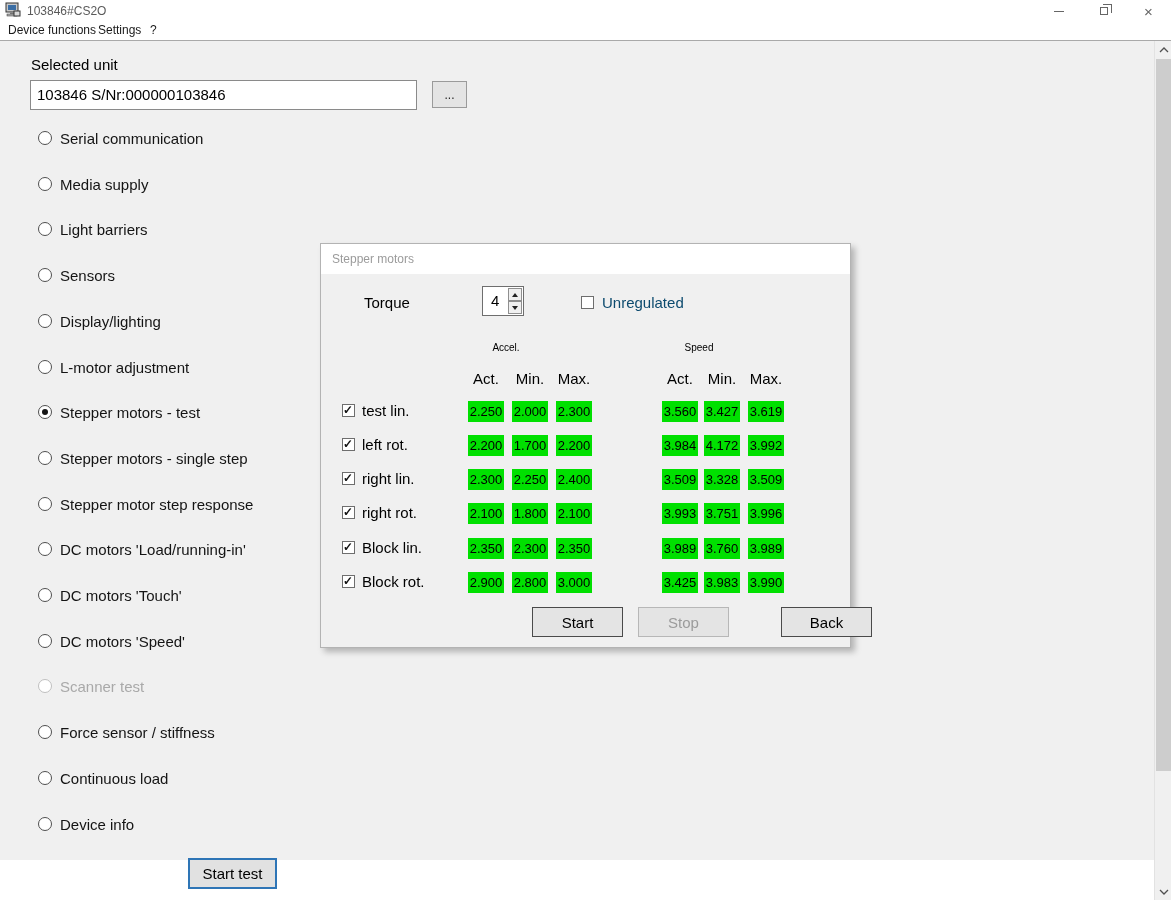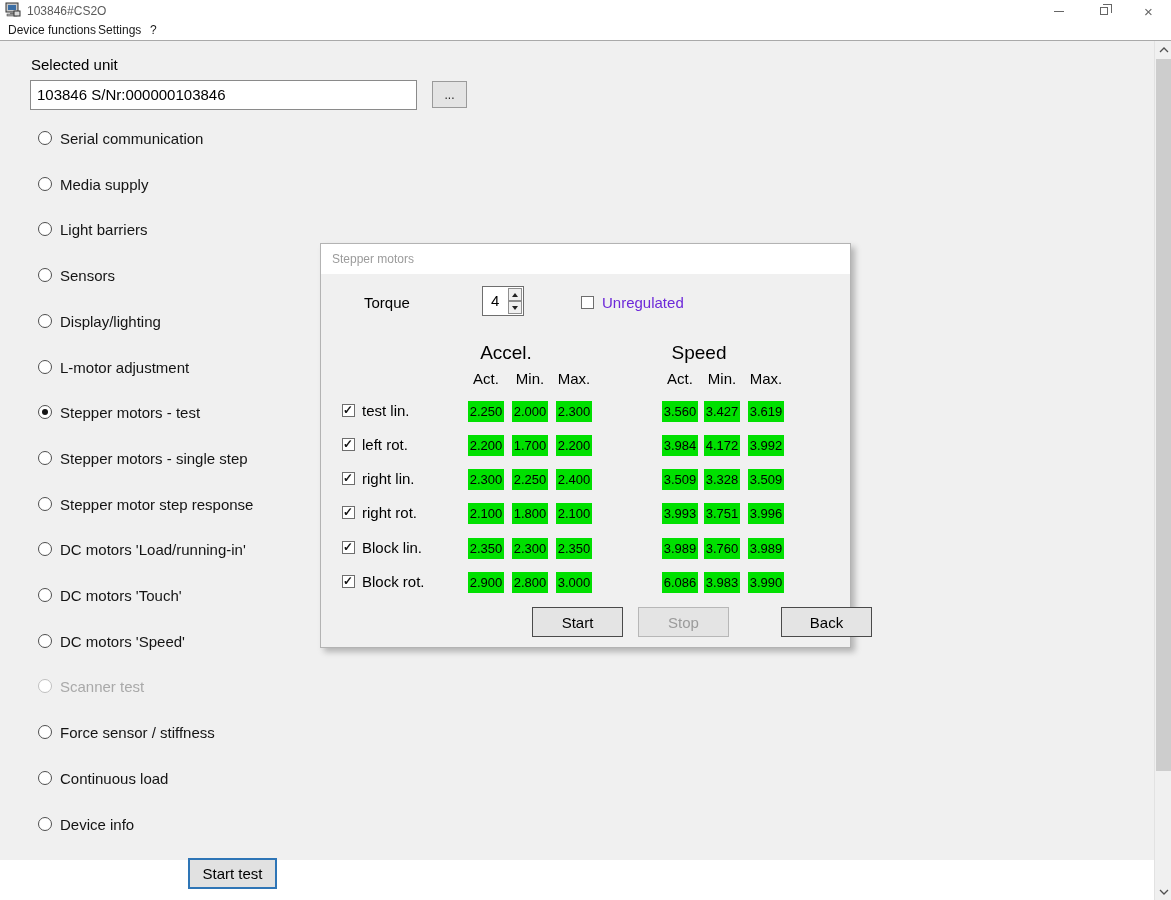--- a/index.html
+++ b/index.html
@@ -56,23 +56,23 @@
   .spin-value { position:absolute; left:8px; top:5px; font-size:15px; color:#000; }
   .spin-buttons { position:absolute; right:1px; top:1px; width:14px; height:26px; }
   .spin-up, .spin-down { position:absolute; left:0; width:14px; height:13px; background:#f0f0f0; border:1px solid #8f8f8f; display:flex; align-items:center; justify-content:center; }
   .spin-up { top:0; } .spin-down { bottom:0; }
   .tri-up { width:0; height:0; border-left:3px solid transparent; border-right:3px solid transparent; border-bottom:4px solid #222; }
   .tri-down { width:0; height:0; border-left:3px solid transparent; border-right:3px solid transparent; border-top:4px solid #222; }
 
   .checkbox { width:13px; height:13px; background:#fff; border:1px solid #6e6e6e; display:inline-block; position:relative; }
   .checkbox.checked::after { content:"\2713"; position:absolute; left:0px; top:-2px; font-size:12px; font-weight:bold; color:#111; }
   .unreg-box { position:absolute; left:260px; top:52px; }
-  .unreg-label { position:absolute; left:281px; top:50px; font-size:15px; color:#6d28d9; }
-
-  .group-header { position:absolute; top:98px; transform:translateX(-50%); font-size:19px; color:#000; }
+  .unreg-label { position:absolute; left:281px; top:50px; font-size:15px; color:#0c4a6e; }
+
+  .group-header { position:absolute; top:98px; transform:translateX(-50%); font-size:10px; color:#000; }
   .subheader { position:absolute; top:126px; transform:translateX(-50%); font-size:15px; color:#000; }
 
   .motor-row { position:absolute; left:0; width:100%; height:21px; }
   .motor-row .checkbox { position:absolute; left:21px; top:3px; }
   .row-label { position:absolute; left:41px; top:1px; font-size:15px; color:#000; white-space:nowrap; }
   .cell { position:absolute; top:0; width:36px; height:21px; font-size:13px; color:#000; text-align:center; line-height:21px; }
 
   .dlg-btn { position:absolute; top:363px; width:91px; height:30px; background:#e4e4e4; border:1px solid #4a4a4a; font-size:15px; color:#000; font-family:"Liberation Sans",sans-serif; }
   .dlg-btn.b-start { left:211px; } .dlg-btn.b-stop { left:317px; } .dlg-btn.b-back { left:423px;margin-left:37px; }
   .dlg-btn.disabled { border-color:#b7b7b7; color:#9b9b9b; }
@@ -284,21 +284,21 @@
             <span class="cell" style="left: 341px; background: rgb(0, 224, 0);">3.989</span>
             <span class="cell" style="left: 383px; background: rgb(0, 224, 0);">3.760</span>
             <span class="cell" style="left: 427px; background: rgb(0, 224, 0);">3.989</span>
           </div>
           <div class="motor-row" style="top: 328px;">
             <span class="checkbox checked"></span>
             <span class="row-label">Block rot.</span>
             <span class="cell" style="left: 147px; background: rgb(0, 224, 0);">2.900</span>
             <span class="cell" style="left: 191px; background: rgb(0, 224, 0);">2.800</span>
             <span class="cell" style="left: 235px; background: rgb(0, 224, 0);">3.000</span>
-            <span class="cell" style="left: 341px; background: rgb(0, 224, 0);">6.086</span>
+            <span class="cell" style="left: 341px; background: rgb(0, 224, 0);">3.425</span>
             <span class="cell" style="left: 383px; background: rgb(0, 224, 0);">3.983</span>
             <span class="cell" style="left: 427px; background: rgb(0, 224, 0);">3.990</span>
           </div>
         </div>
 
       <button class="dlg-btn b-start">Start</button>
       <button class="dlg-btn b-stop disabled">Stop</button>
       <button class="dlg-btn b-back">Back</button>
     </div>
 

